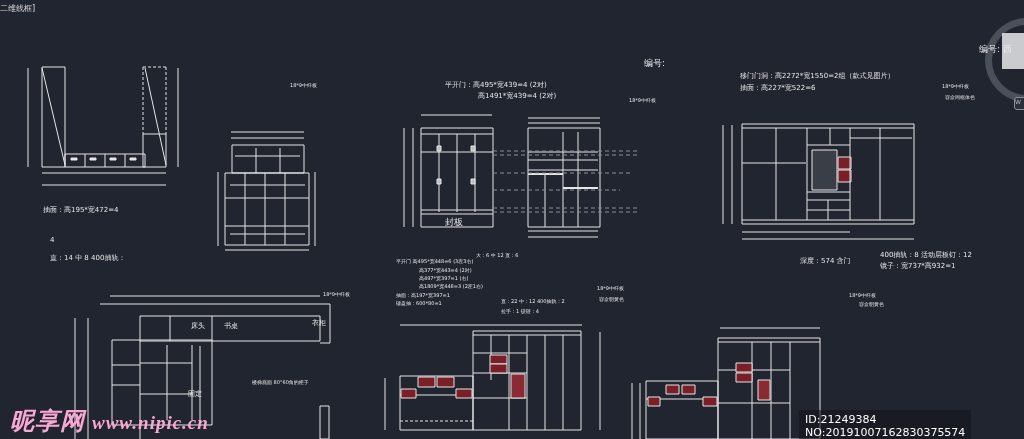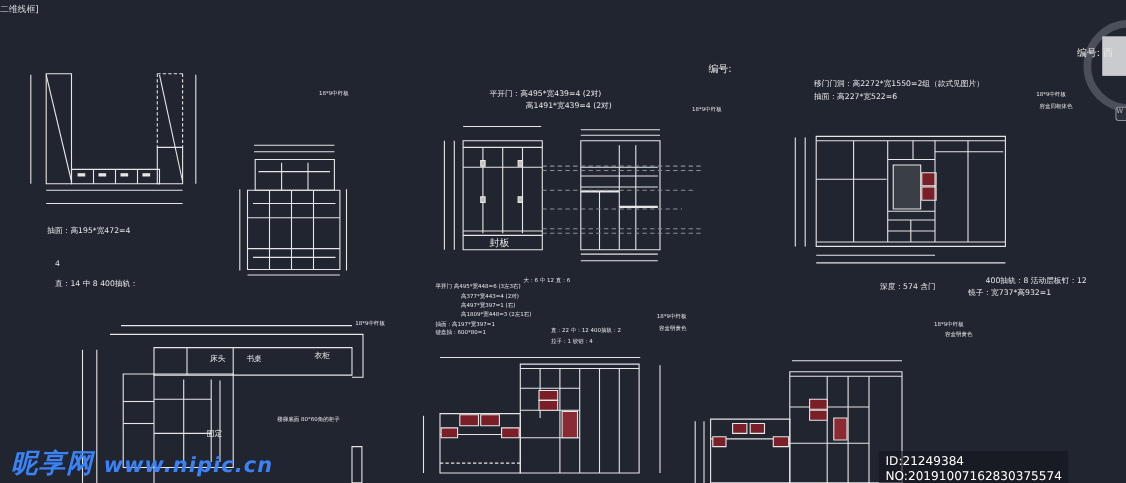--- a/index.html
+++ b/index.html
@@ -6,21 +6,21 @@
   body{width:1024px;height:439px;background:#212530;overflow:hidden;position:relative;font-family:"DejaVu Sans",sans-serif;color:#e6e6e6;}
   .canvas{position:absolute;left:0;top:0;width:896px;height:439px;}
   .lbl{position:absolute;white-space:nowrap;color:#e8e8e8;line-height:1;}
   .f10{font-size:9px;}
   .f8{font-size:7px;}
   .f6{font-size:5px;}
   .title-tab{position:absolute;left:0;top:3px;font-size:8px;color:#ddd;}
   .viewcube{position:absolute;left:985px;top:18px;width:70px;height:70px;border:7px solid #4a4f5a;border-radius:50%;}
   .viewcube-face{position:absolute;left:1002px;top:33px;width:30px;height:36px;background:#c9cbcf;}
   .viewcube-btm{position:absolute;left:1014px;top:97px;width:14px;height:11px;border:1px solid #8d9099;border-radius:3px;background:#2b2f39;font-size:6px;color:#bbb;}
-  .wm-left{position:absolute;left:10px;top:405px;font-size:24px;font-weight:bold;font-style:italic;color:#3b82f6;letter-spacing:1px;}
+  .wm-left{position:absolute;left:10px;top:405px;font-size:24px;font-weight:bold;font-style:italic;color:#f9a8d4;letter-spacing:1px;font-family:Liberation Serif, serif;}
   .wm-left .url{font-size:19px;}
   .wm-right{position:absolute;left:799px;top:410px;font-size:11px;color:#fff;background:rgba(20,22,28,0.6);padding:3px 6px;font-family:"DejaVu Sans",sans-serif;}
   svg line, svg rect, svg polyline{vector-effect:non-scaling-stroke;}
 </style>
 </head>
 <body>
 
 <div class="canvas">
 
   <div class="title-tab">二维线框]</div>
@@ -225,35 +225,35 @@
   <div class="lbl f8" style="left:50px;top:237px;">4</div>
 
   <div class="lbl f8" style="left:445px;top:82px;">平开门：高495*宽439=4  (2对)</div>
   <div class="lbl f8" style="left:478px;top:93px;">高1491*宽439=4  (2对)</div>
   <div class="lbl f10" style="left:445px;top:218px;">封板</div>
   <div class="lbl f6" style="left:476px;top:253px;">大：6  中  12  直：6</div>
 
   <div class="lbl f8" style="left:740px;top:73px;">移门门洞：高2272*宽1550=2组（款式见图片）</div>
   <div class="lbl f8" style="left:740px;top:85px;">抽面：高227*宽522=6</div>
   <div class="lbl f8" style="left:800px;top:258px;">深度：574  含门</div>
-  <div class="lbl f8" style="left:880px;top:252px;margin-left:16px;">400抽轨：8  活动层板钉：12</div>
+  <div class="lbl f8" style="left:880px;top:252px;">400抽轨：8  活动层板钉：12</div>
   <div class="lbl f8" style="left:880px;top:263px;text-align:center;">镜子：宽737*高932=1</div>
 
   <div class="lbl f6" style="left:396px;top:259px;">平开门  高495*宽448=6  (3左3右)</div>
   <div class="lbl f6" style="left:419px;top:268px;">高377*宽443=4  (2对)</div>
   <div class="lbl f6" style="left:419px;top:276px;">高497*宽397=1  (右)</div>
   <div class="lbl f6" style="left:419px;top:284px;">高1809*宽448=3  (2左1右)</div>
   <div class="lbl f6" style="left:396px;top:293px;">抽面：高197*宽397=1</div>
   <div class="lbl f6" style="left:396px;top:301px;">键盘抽：600*80=1</div>
   <div class="lbl f6" style="left:501px;top:299px;">直：22  中：12  400抽轨：2</div>
   <div class="lbl f6" style="left:501px;top:309px;">拉手：1  铰链：4</div>
 
   <div class="lbl f8" style="left:191px;top:323px;">床头</div>
   <div class="lbl f8" style="left:224px;top:323px;">书桌</div>
-  <div class="lbl f8" style="left:286px;top:320px;">衣柜</div>
+  <div class="lbl f8" style="left:312px;top:320px;font-family:Liberation Mono, monospace;">衣柜</div>
   <div class="lbl f8" style="left:188px;top:391px;">固定</div>
   <div class="lbl f6" style="left:252px;top:380px;">楼梯底面  80°60角的柜子</div>
 
   <div class="wm-left">
     <span>昵享网</span>
     <span class="url">www.nipic.cn</span>
   </div>
   <div class="wm-right">ID:21249384 NO:20191007162830375574</div>
 </div>
 

